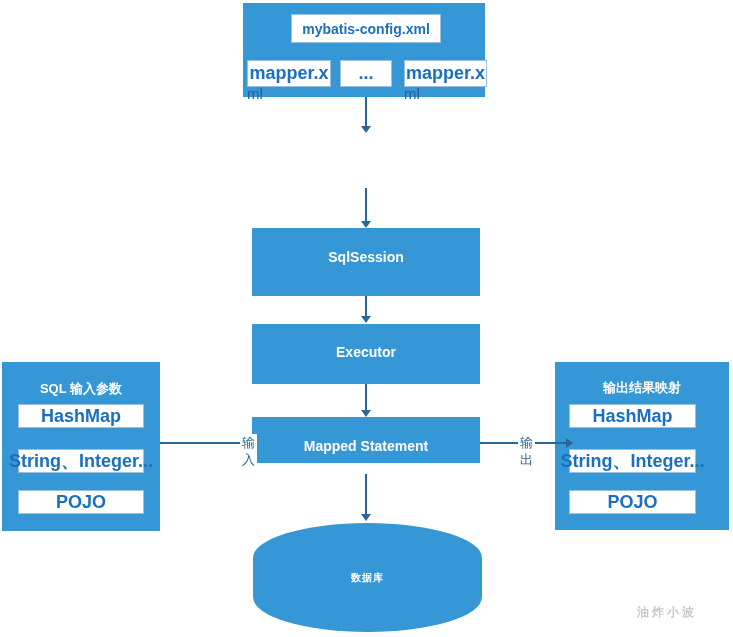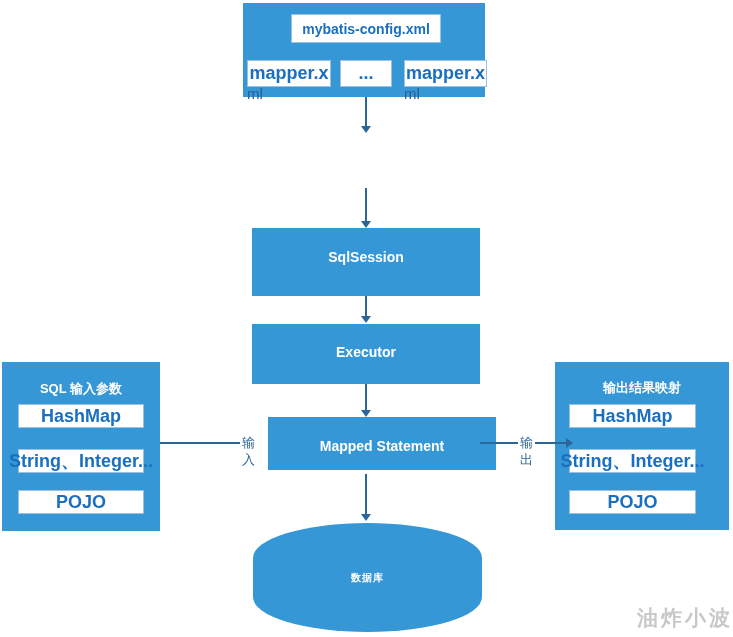--- a/index.html
+++ b/index.html
@@ -113,21 +113,21 @@
   .cylinder .db-label {
     color: #ffffff;
     font-weight: bold;
     font-size: 10px;
     letter-spacing: 1px;
   }
   .watermark {
     position: absolute;
     left: 637px;
     top: 604px;
-    font-size: 21px;
+    font-size: 12px;
     letter-spacing: 3px;
     color: var(--watermark);
     font-weight: bold;
     text-shadow: 1px 1px 1px #ffffff;
   }
 </style>
 </head>
 <body>
 
 <div class="canvas">
@@ -169,21 +169,21 @@
     <div class="vline" style="left:365px; top:474px; height:41px;"></div>
     <div class="ah-down" style="left:361px; top:514px;"></div>
   </div>
 
   <div class="bluebox" style="left:252px; top:228px; width:228px; height:68px;">
     <div class="node-label" style="top:21px;">SqlSession</div>
   </div>
   <div class="bluebox" style="left:252px; top:324px; width:228px; height:60px;">
     <div class="node-label" style="top:20px;">Executor</div>
   </div>
-  <div class="bluebox" style="left:268px; top:417px; width:228px; height:53px;">
+  <div class="bluebox" style="left:252px; top:417px; width:228px; height:46px;">
     <div class="node-label" style="top:21px;">Mapped Statement</div>
   </div>
 
   <div class="cylinder">
     <span class="db-label">数据库</span>
   </div>
 
   <div class="bluebox" style="left:2px; top:362px; width:158px; height:169px;">
     <div class="panel-title" style="top:18px;">SQL 输入参数</div>
     <div class="whitebox" style="left:16px; top:42px; width:126px; height:24px;">HashMap</div>

